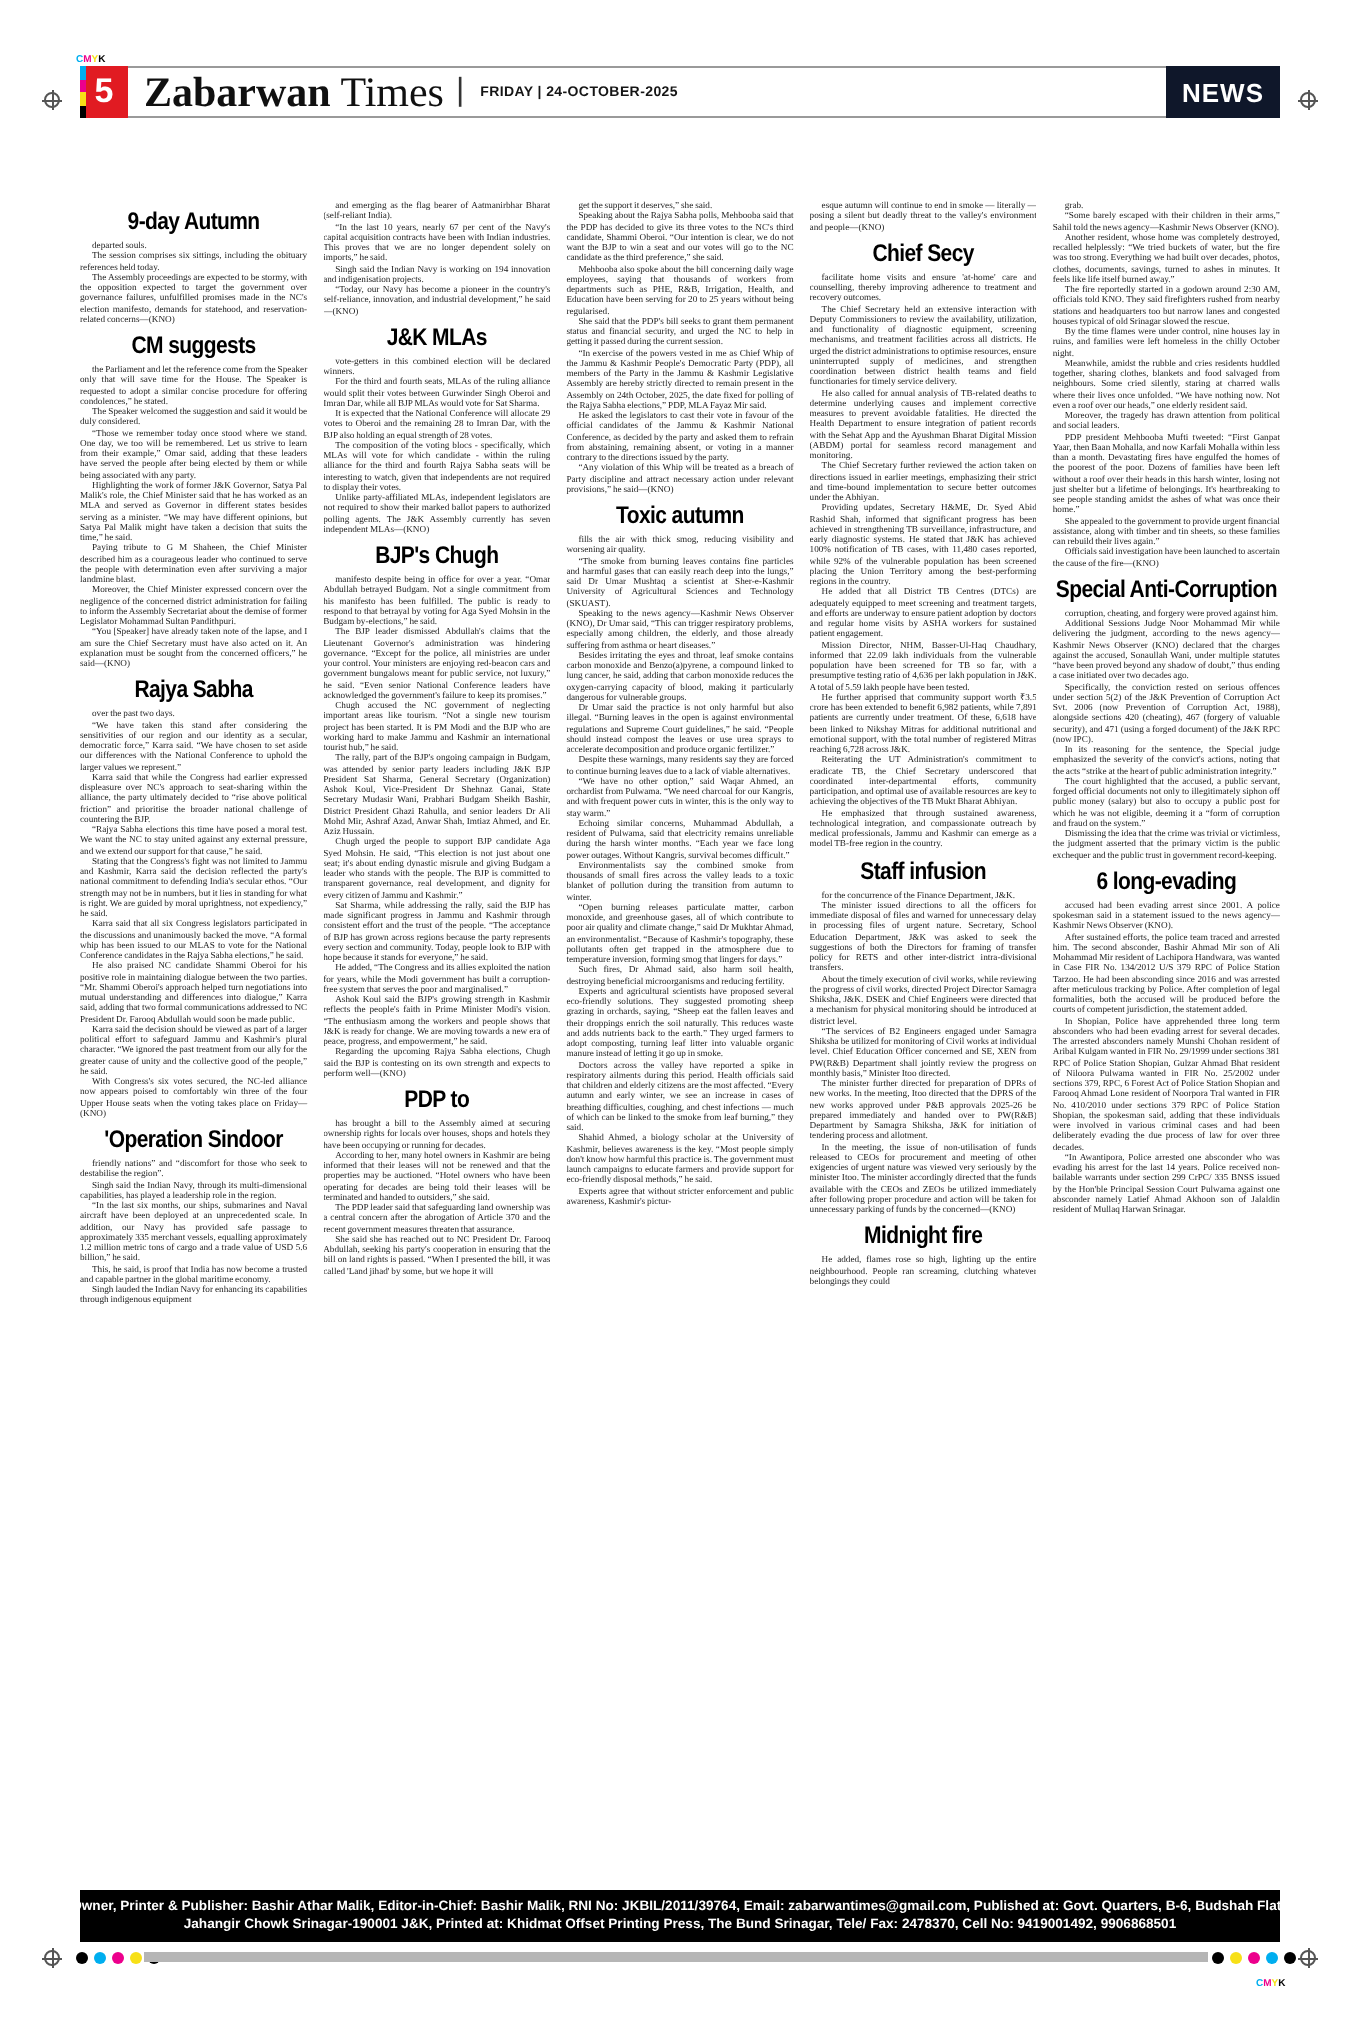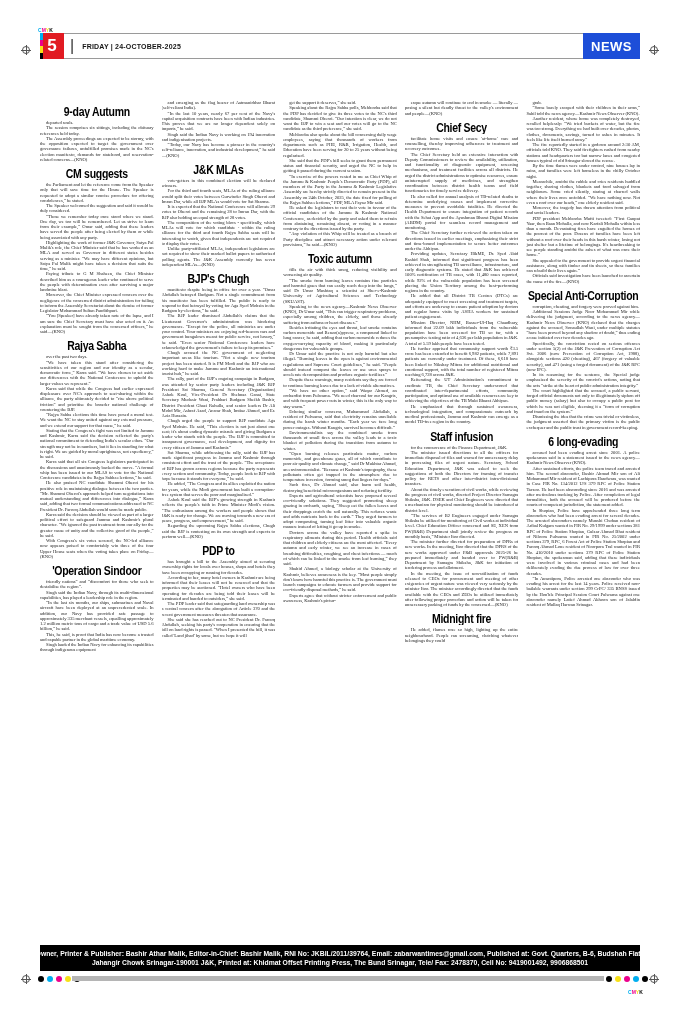--- a/index.html
+++ b/index.html
@@ -20,21 +20,21 @@
             background:#fff;display:flex;align-items:center;box-sizing:border-box;}
   .pagenum-box{width:24px;height:26px;background:#e11b22;color:#fff;display:flex;align-items:center;
                justify-content:center;font-weight:bold;font-size:17px;margin:-1px 0 -1px -1px;position:relative;}
   .pagenum-strip{position:absolute;left:0;top:0;width:3px;height:100%;display:flex;flex-direction:column;}
   .pagenum-strip i{flex:1;display:block;}
   .masthead-title{margin-left:8px;font-family:"Liberation Serif",serif;font-size:21px;line-height:21px;
                   white-space:nowrap;color:#101010;}
   .masthead-title .bold{font-weight:bold;}
   .masthead-divider{margin:0 8px 0 6px;color:#333;font-size:16px;font-weight:normal;}
   .masthead-date{font-size:7px;font-weight:bold;letter-spacing:0.2px;color:#151515;}
-  .news-box{margin-left:auto;margin-right:-1px;background:#1d4ed8;color:#fff;font-weight:bold;
+  .news-box{margin-left:auto;margin-right:-1px;background:#0f172a;color:#fff;font-weight:bold;
             font-size:13px;letter-spacing:0.5px;padding:4px 8px;height:26px;box-sizing:border-box;
             display:flex;align-items:center;}
   
   .banner{position:absolute;left:40px;top:67px;width:600px;height:30px;background:#000;color:#fff;
           display:flex;align-items:center;}
   .banner-text{font-weight:bold;font-size:21px;letter-spacing:-0.5px;margin-left:8px;
                transform:scaleY(1.15);transform-origin:left center;white-space:nowrap;}
   
   .columns{position:absolute;left:40px;top:100px;width:600px;height:843px;display:flex;gap:8px;overflow:hidden;}
   .col{width:114px;flex:1 1 0;overflow:hidden;text-align:justify;}
@@ -59,20 +59,21 @@
   <div class="masthead">
     <div class="pagenum-box">
       <div class="pagenum-strip">
           <i style="background: rgb(0, 174, 239);"></i>
           <i style="background: rgb(236, 0, 140);"></i>
           <i style="background: rgb(247, 224, 23);"></i>
           <i style="background: rgb(0, 0, 0);"></i>
         </div>
       <span>5</span>
     </div>
+    <div class="masthead-title"><span class="bold">Zabarwan</span><span> Times</span></div>
     <span class="masthead-divider">|</span>
     <span class="masthead-date">FRIDAY | 24-OCTOBER-2025</span>
     <div class="news-box">NEWS</div>
   </div>
 
 
   <div class="columns">
     <div class="col">
         <div class="headline">9-day Autumn</div>
         <div class="para">departed souls.</div>

